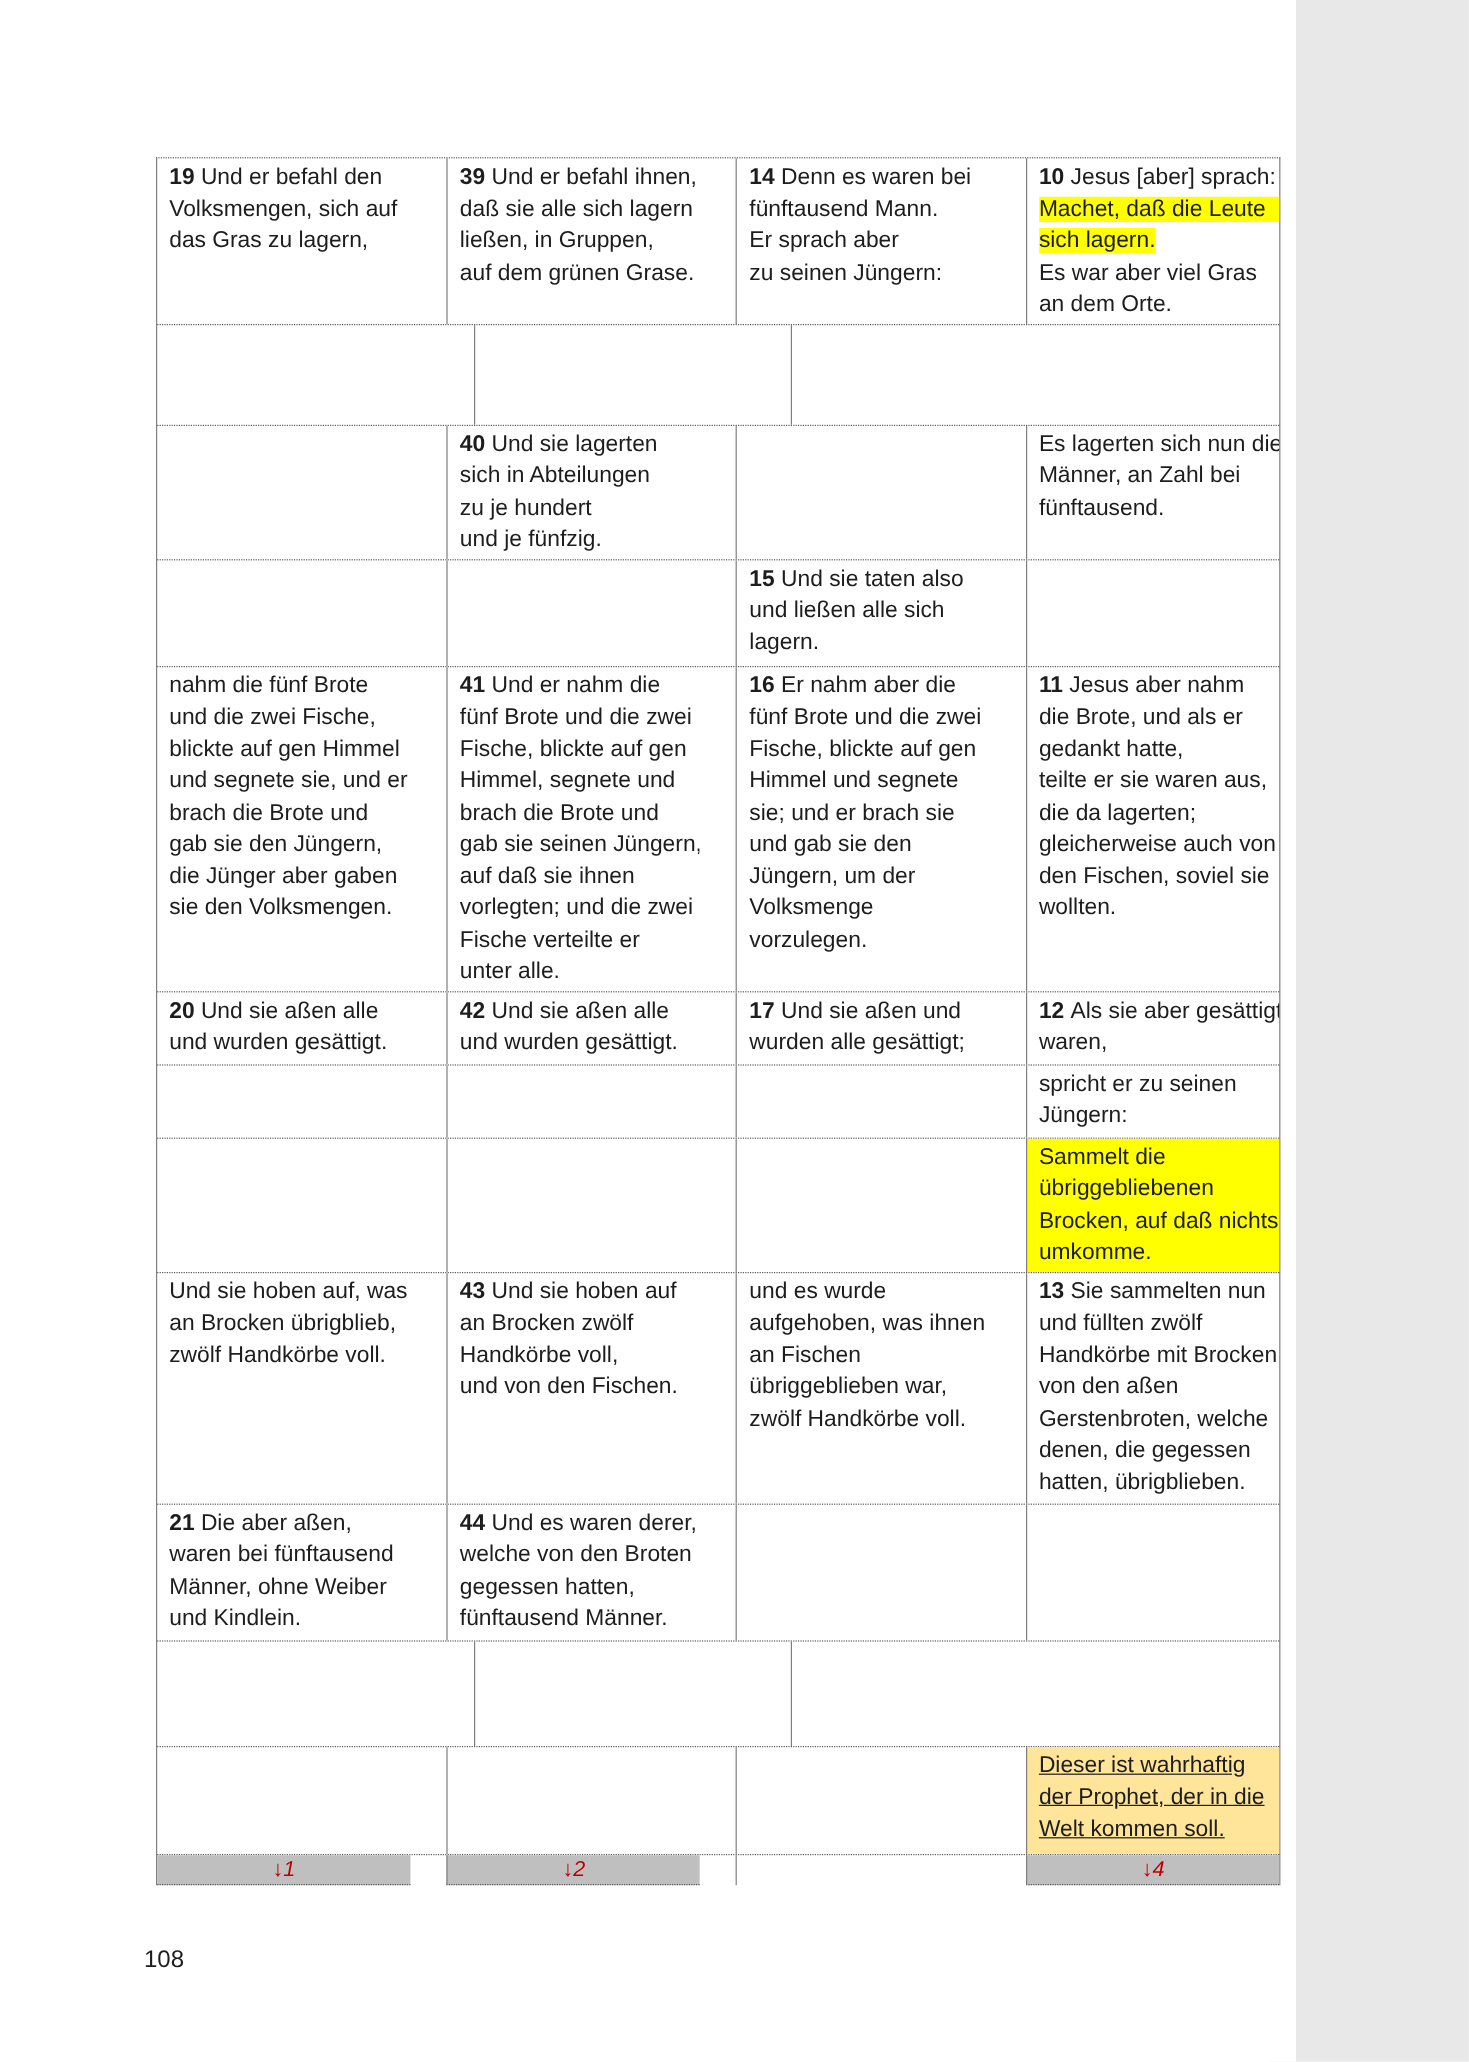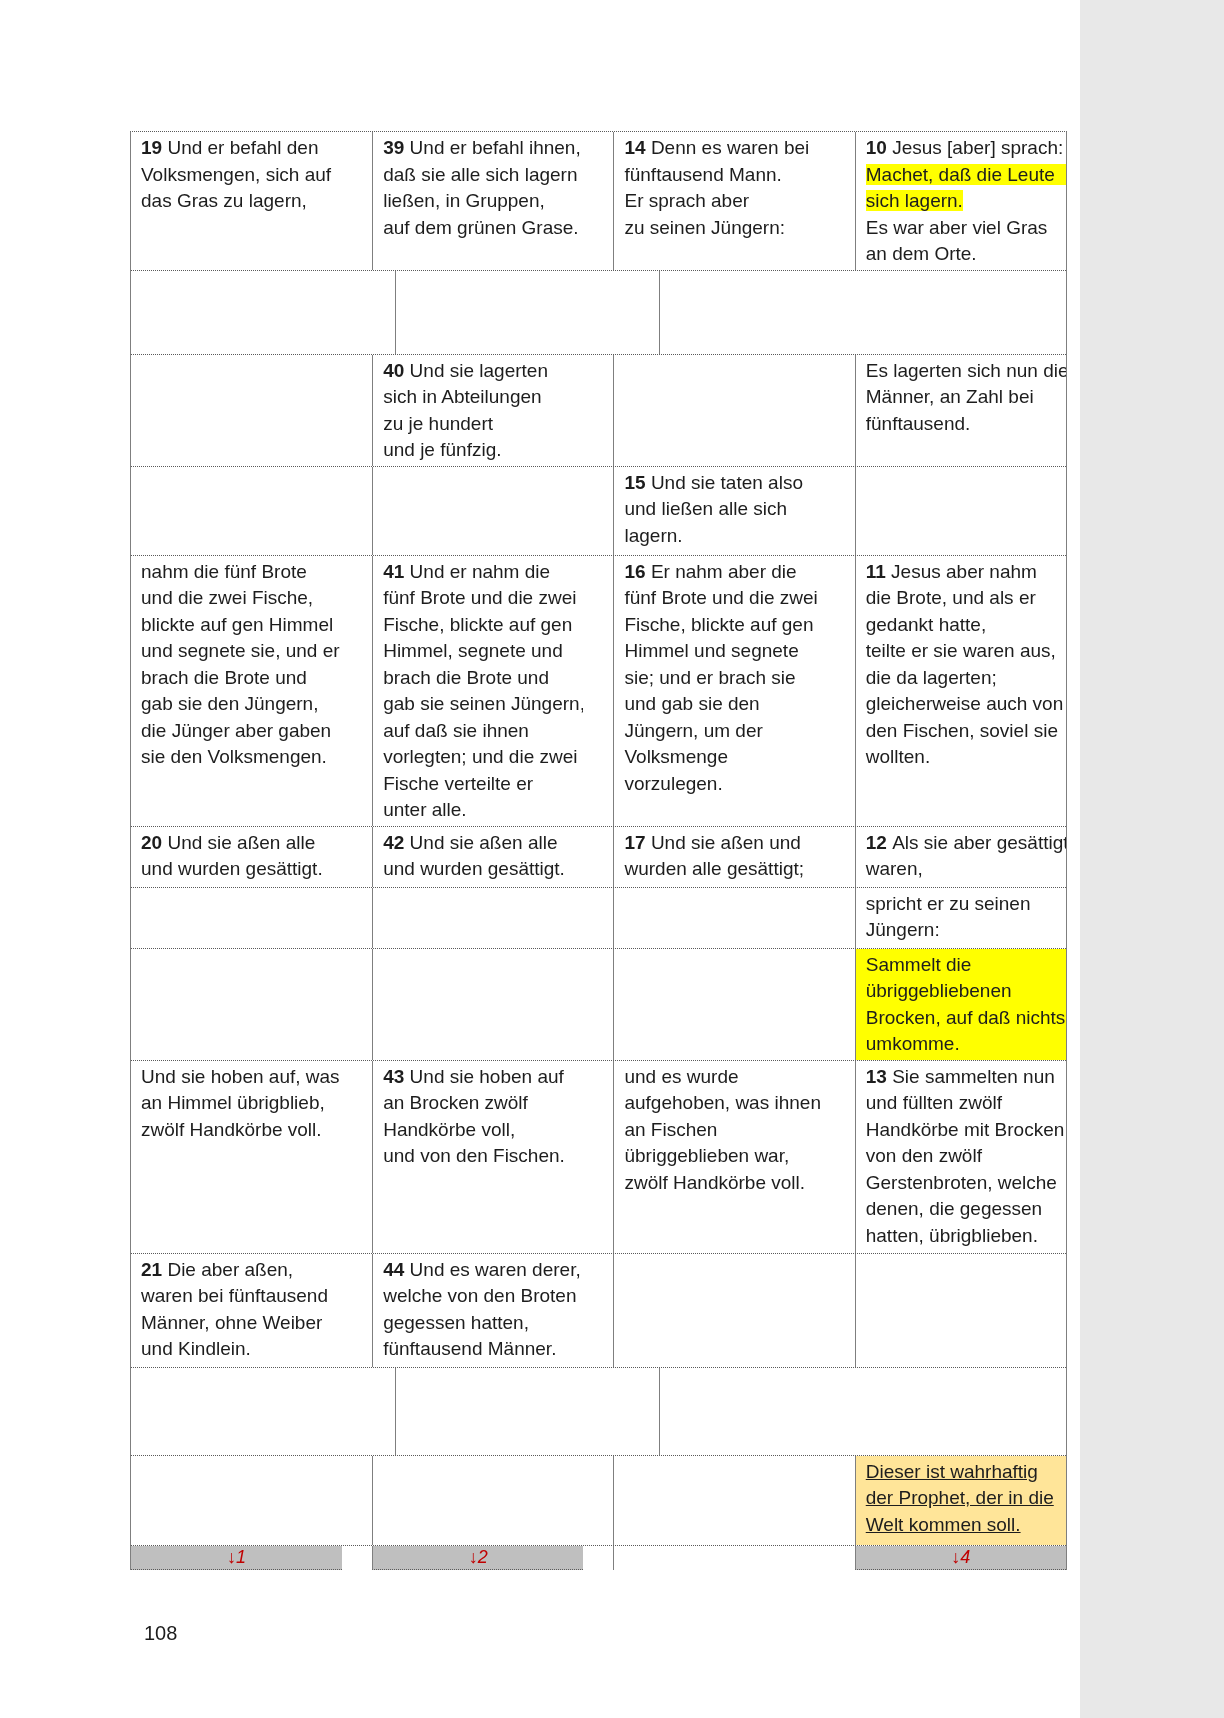--- a/index.html
+++ b/index.html
@@ -73,21 +73,21 @@
   .row-5{min-height:60px}
   .row-6{min-height:60px}
   .row-7{min-height:100px}
   .row-8{min-height:192px}
   .row-9{min-height:113px}
   .row-10{min-height:87px}
   .row-11{min-height:89px}
   .row-12{min-height:24px}
   .page-number{
     position:absolute;
-    left:144px;top:1620px;
+    left:120px;top:1620px;
     font-size:20px;
     line-height:26px;
   }
 </style>
 </head>
 <body>
 
 <div class="page">
   <div class="synopsis-table" id="synopsis-table">
       <div class="row row-0">
@@ -225,41 +225,41 @@
         <div class="cell bg-yellow">
           <div class="line"><span class="">Sammelt die</span></div>
           <div class="line"><span class="">übriggebliebenen</span></div>
           <div class="line"><span class="">Brocken, auf daß nichts</span></div>
           <div class="line"><span class="">umkomme.</span></div>
         </div>
       </div>
       <div class="row row-8">
         <div class="cell">
           <div class="line"><span class="">Und sie hoben auf, was</span></div>
-          <div class="line"><span class="">an Himmel übrigblieb,</span></div>
+          <div class="line"><span class="">an Brocken übrigblieb,</span></div>
           <div class="line"><span class="">zwölf Handkörbe voll.</span></div>
         </div>
         <div class="cell">
           <div class="line"><span class="b ">43 </span><span class="">Und sie hoben auf</span></div>
           <div class="line"><span class="">an Brocken zwölf</span></div>
           <div class="line"><span class="">Handkörbe voll,</span></div>
           <div class="line"><span class="">und von den Fischen.</span></div>
         </div>
         <div class="cell">
           <div class="line"><span class="">und es wurde</span></div>
           <div class="line"><span class="">aufgehoben, was ihnen</span></div>
           <div class="line"><span class="">an Fischen</span></div>
           <div class="line"><span class="">übriggeblieben war,</span></div>
           <div class="line"><span class="">zwölf Handkörbe voll.</span></div>
         </div>
         <div class="cell">
           <div class="line"><span class="b ">13 </span><span class="">Sie sammelten nun</span></div>
           <div class="line"><span class="">und füllten zwölf</span></div>
           <div class="line"><span class="">Handkörbe mit Brocken</span></div>
-          <div class="line"><span class="">von den zwölf</span></div>
+          <div class="line"><span class="">von den aßen</span></div>
           <div class="line"><span class="">Gerstenbroten, welche</span></div>
           <div class="line"><span class="">denen, die gegessen</span></div>
           <div class="line"><span class="">hatten, übrigblieben.</span></div>
         </div>
       </div>
       <div class="row row-9">
         <div class="cell">
           <div class="line"><span class="b ">21 </span><span class="">Die aber aßen,</span></div>
           <div class="line"><span class="">waren bei fünftausend</span></div>
           <div class="line"><span class="">Männer, ohne Weiber</span></div>

